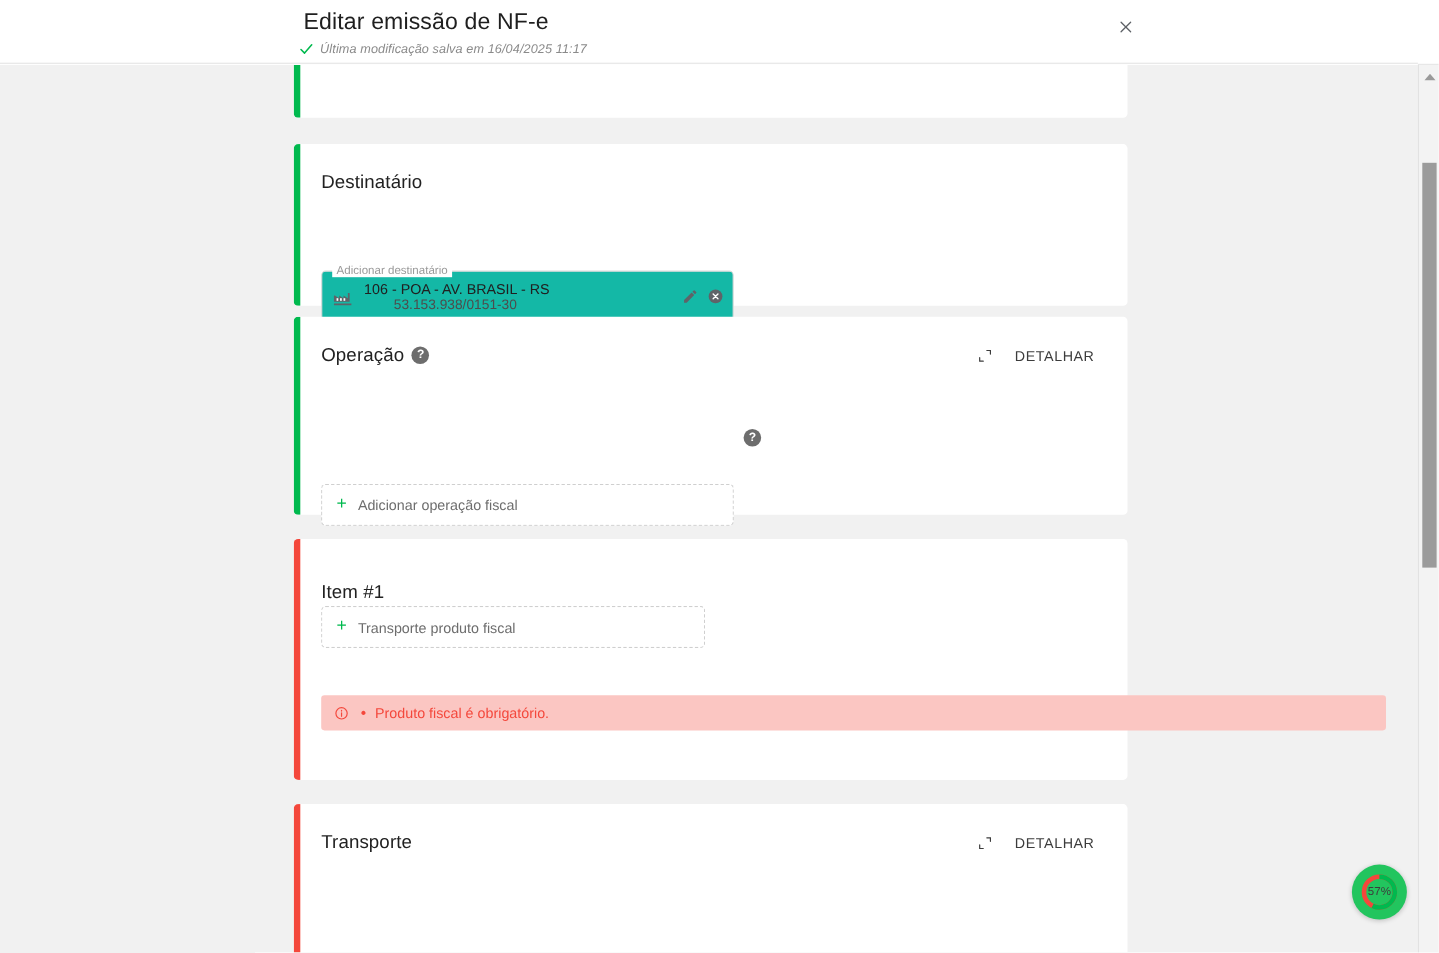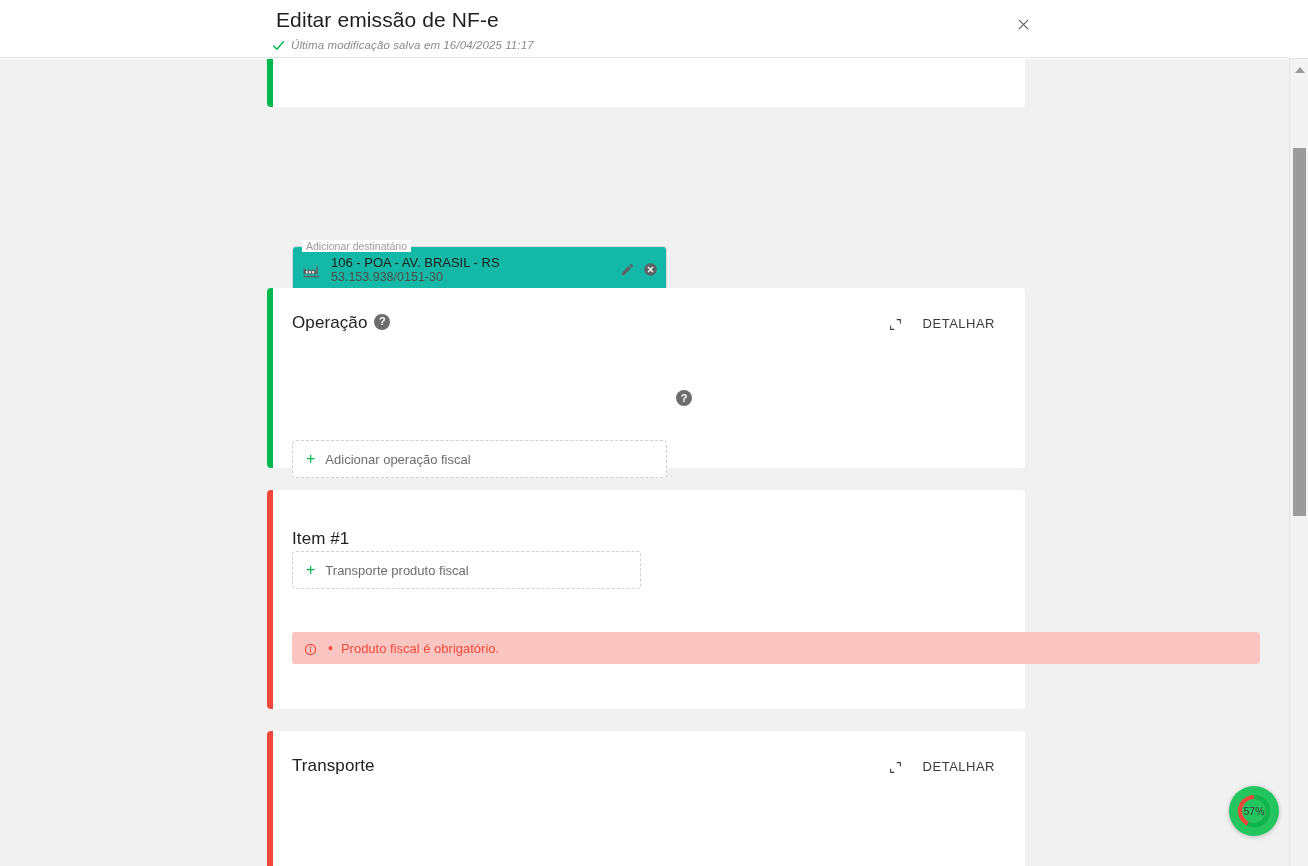--- a/index.html
+++ b/index.html
@@ -101,21 +101,21 @@
     background: #fff; padding: 0 4px;
     font-size: 10.5px; color: #9a9a9a;
   }
   .dest-inner {
     position: absolute; inset: 0;
     display: flex; align-items: center; padding: 0 8px 0 9px;
   }
   .factory-icon { width: 19px; height: 19px; flex: 0 0 19px; display: block; }
   .dest-texts { margin-left: 10px; flex: 1 1 auto; }
   .dest-line1 { font-size: 13px; color: #202020; line-height: 15px; font-weight: 500; }
-  .dest-line2 { font-size: 12.5px; color: #4d4d4d; line-height: 15px; }
+  .dest-line2 { font-size: 12.5px; color: #4d4d4d; line-height: 15px; margin-left: 27px; }
   .dest-actions { display: flex; align-items: center; gap: 8px; }
   .icon-btn { background: none; border: none; padding: 0; cursor: pointer; display: block; }
   .pencil-icon { width: 15px; height: 15px; display: block; }
   .clear-icon  { width: 15px; height: 15px; display: block; }
 
   
   .add-box {
     position: absolute;
     border: 1px dashed #cfcfcf; border-radius: 4px;
     background: #fff;
@@ -216,20 +216,23 @@
         </svg>
       </span>
     </button>
   </div>
   <div class="right-gutter"></div>
 
   <div class="body-scroll">
 
     <div class="card accent-green" style="top:-42px; height:90px;"></div>
 
+    <div class="card accent-green" style="top:72px; height:147px;">
+      <div class="card-title" style="top:25px;">Destinatário</div>
+    </div>
 
     <div class="dest-field">
       <div class="dest-legend">Adicionar destinatário</div>
       <div class="dest-inner">
         <span class="factory-icon">
           <svg viewBox="0 0 24 24" fill="#5f6368">
             <path d="M2 20h20v2H2z"></path>
             <path d="M3 11l5 3V11l5 3V11l5 3V8h2v10H2v-7z"></path>
             <rect x="5" y="14" width="2" height="3" fill="#fff"></rect>
             <rect x="9" y="14" width="2" height="3" fill="#fff"></rect>

